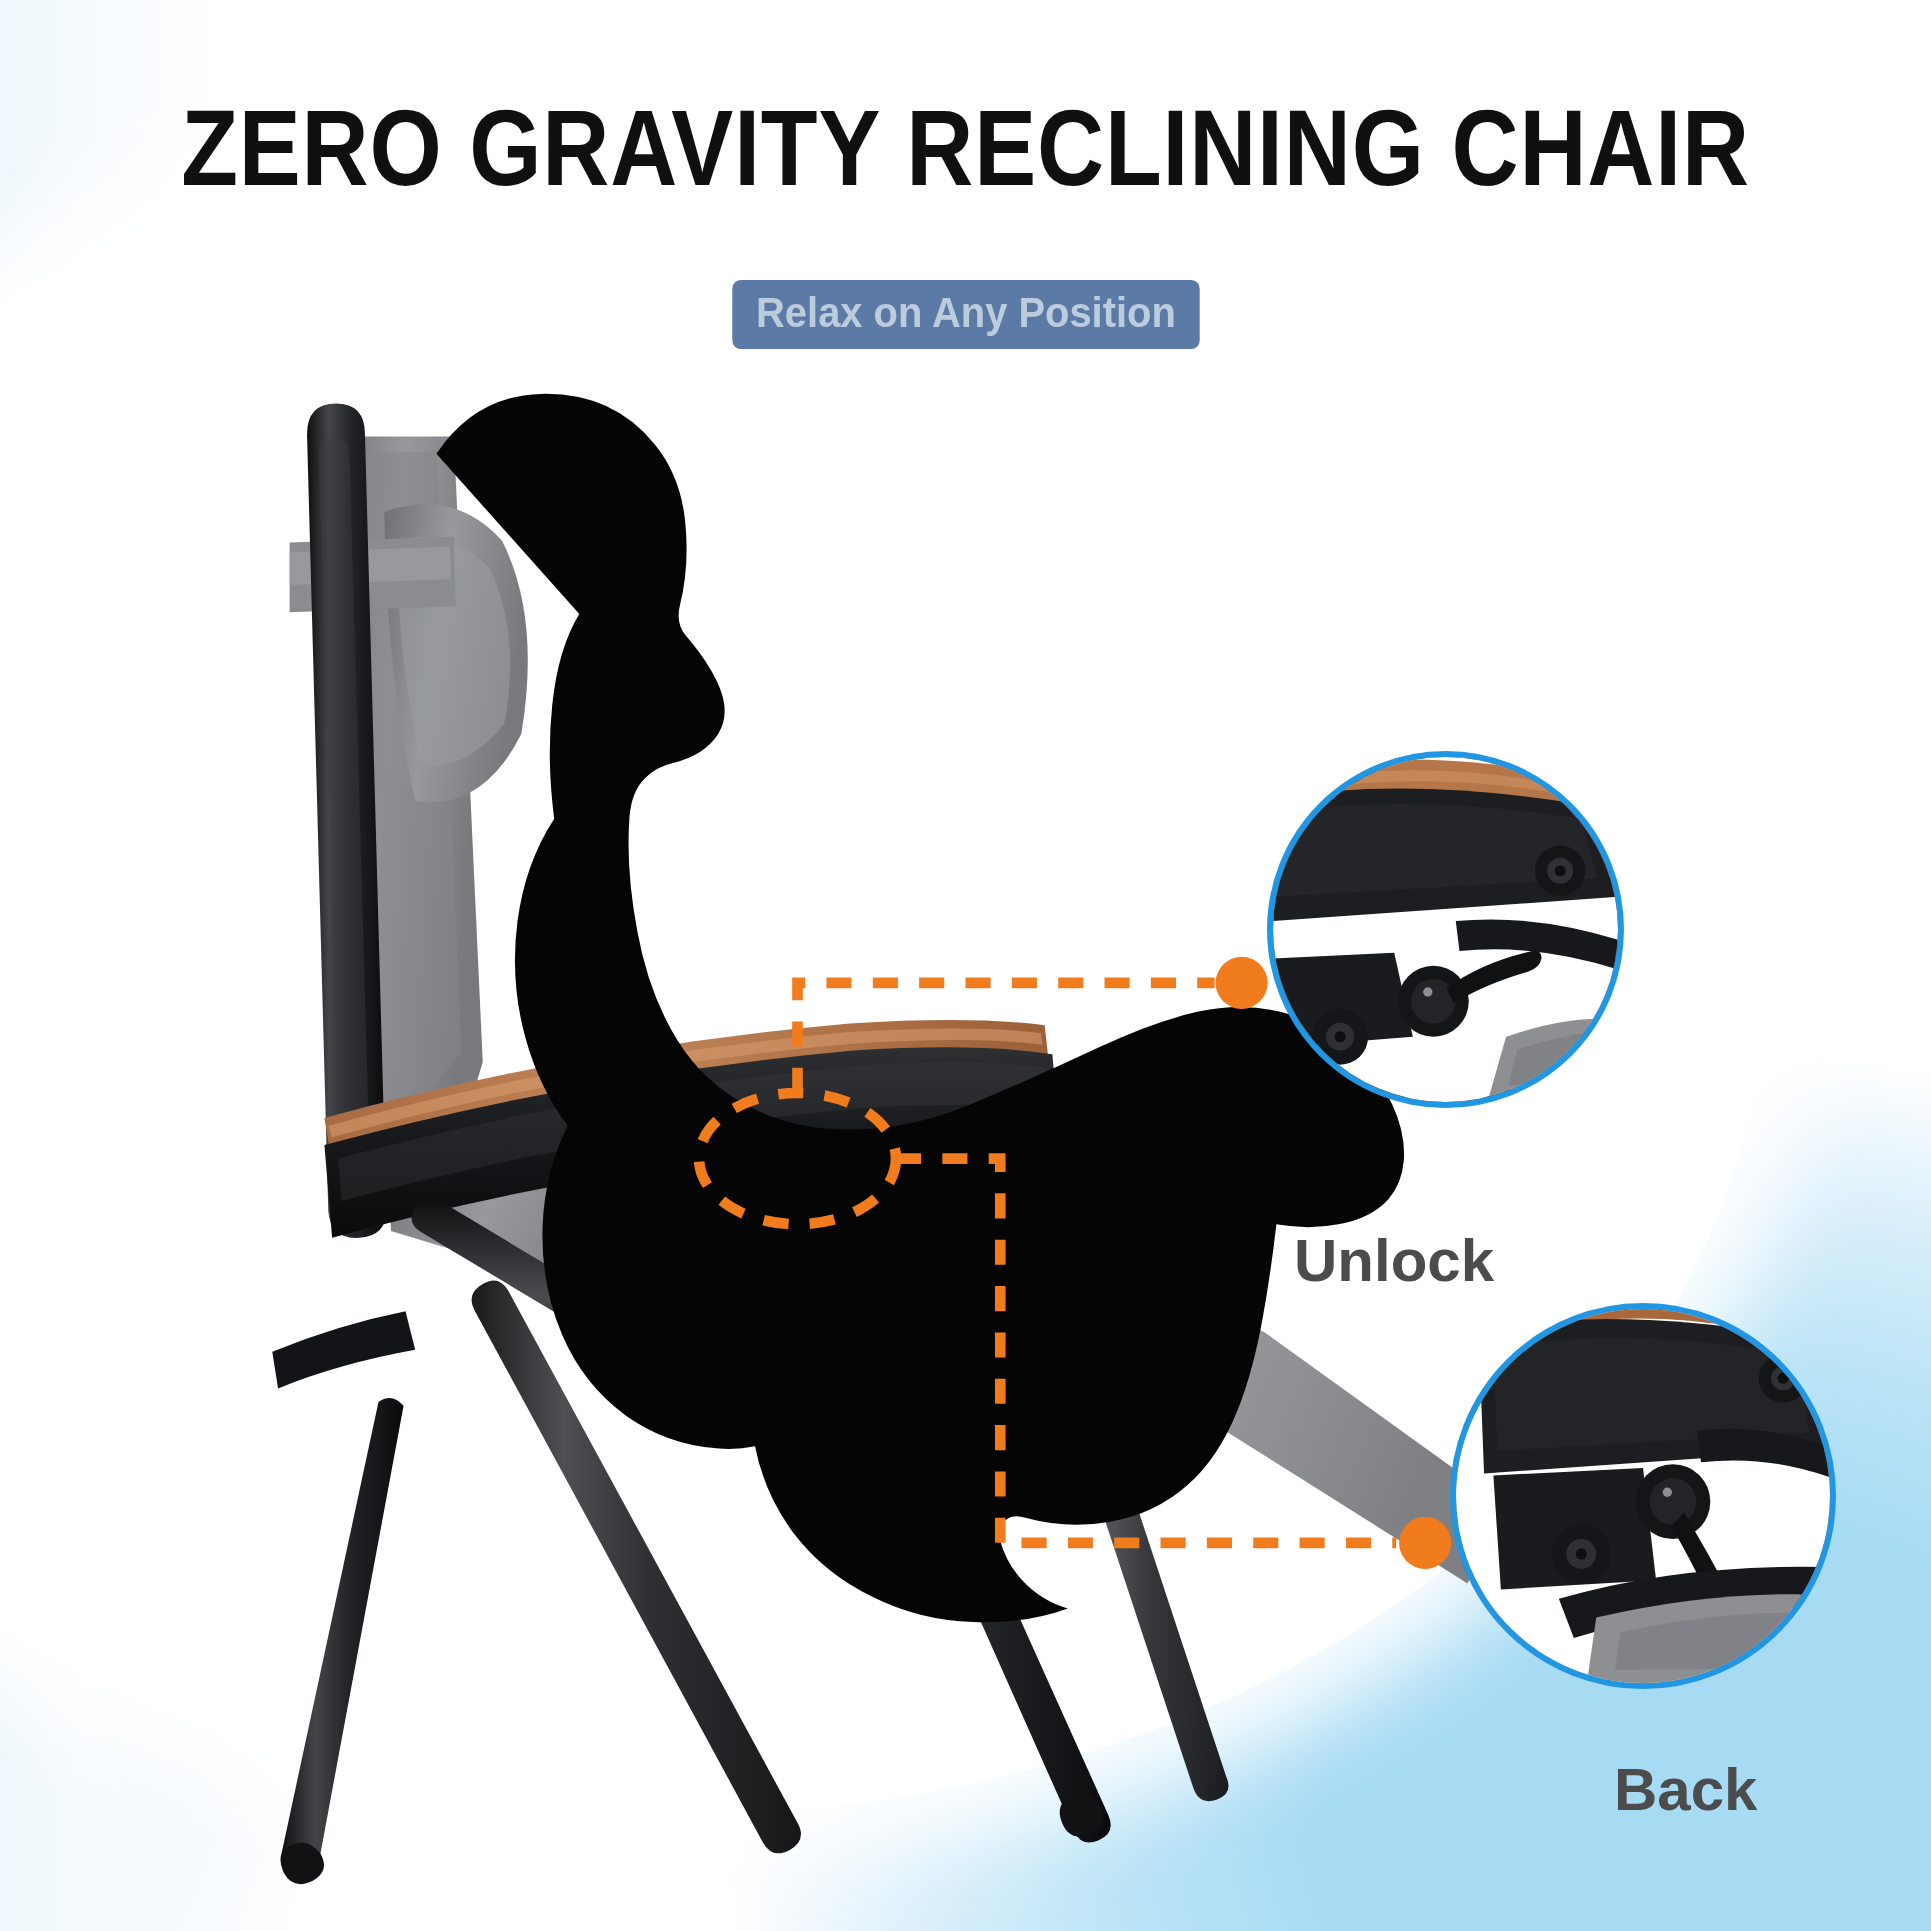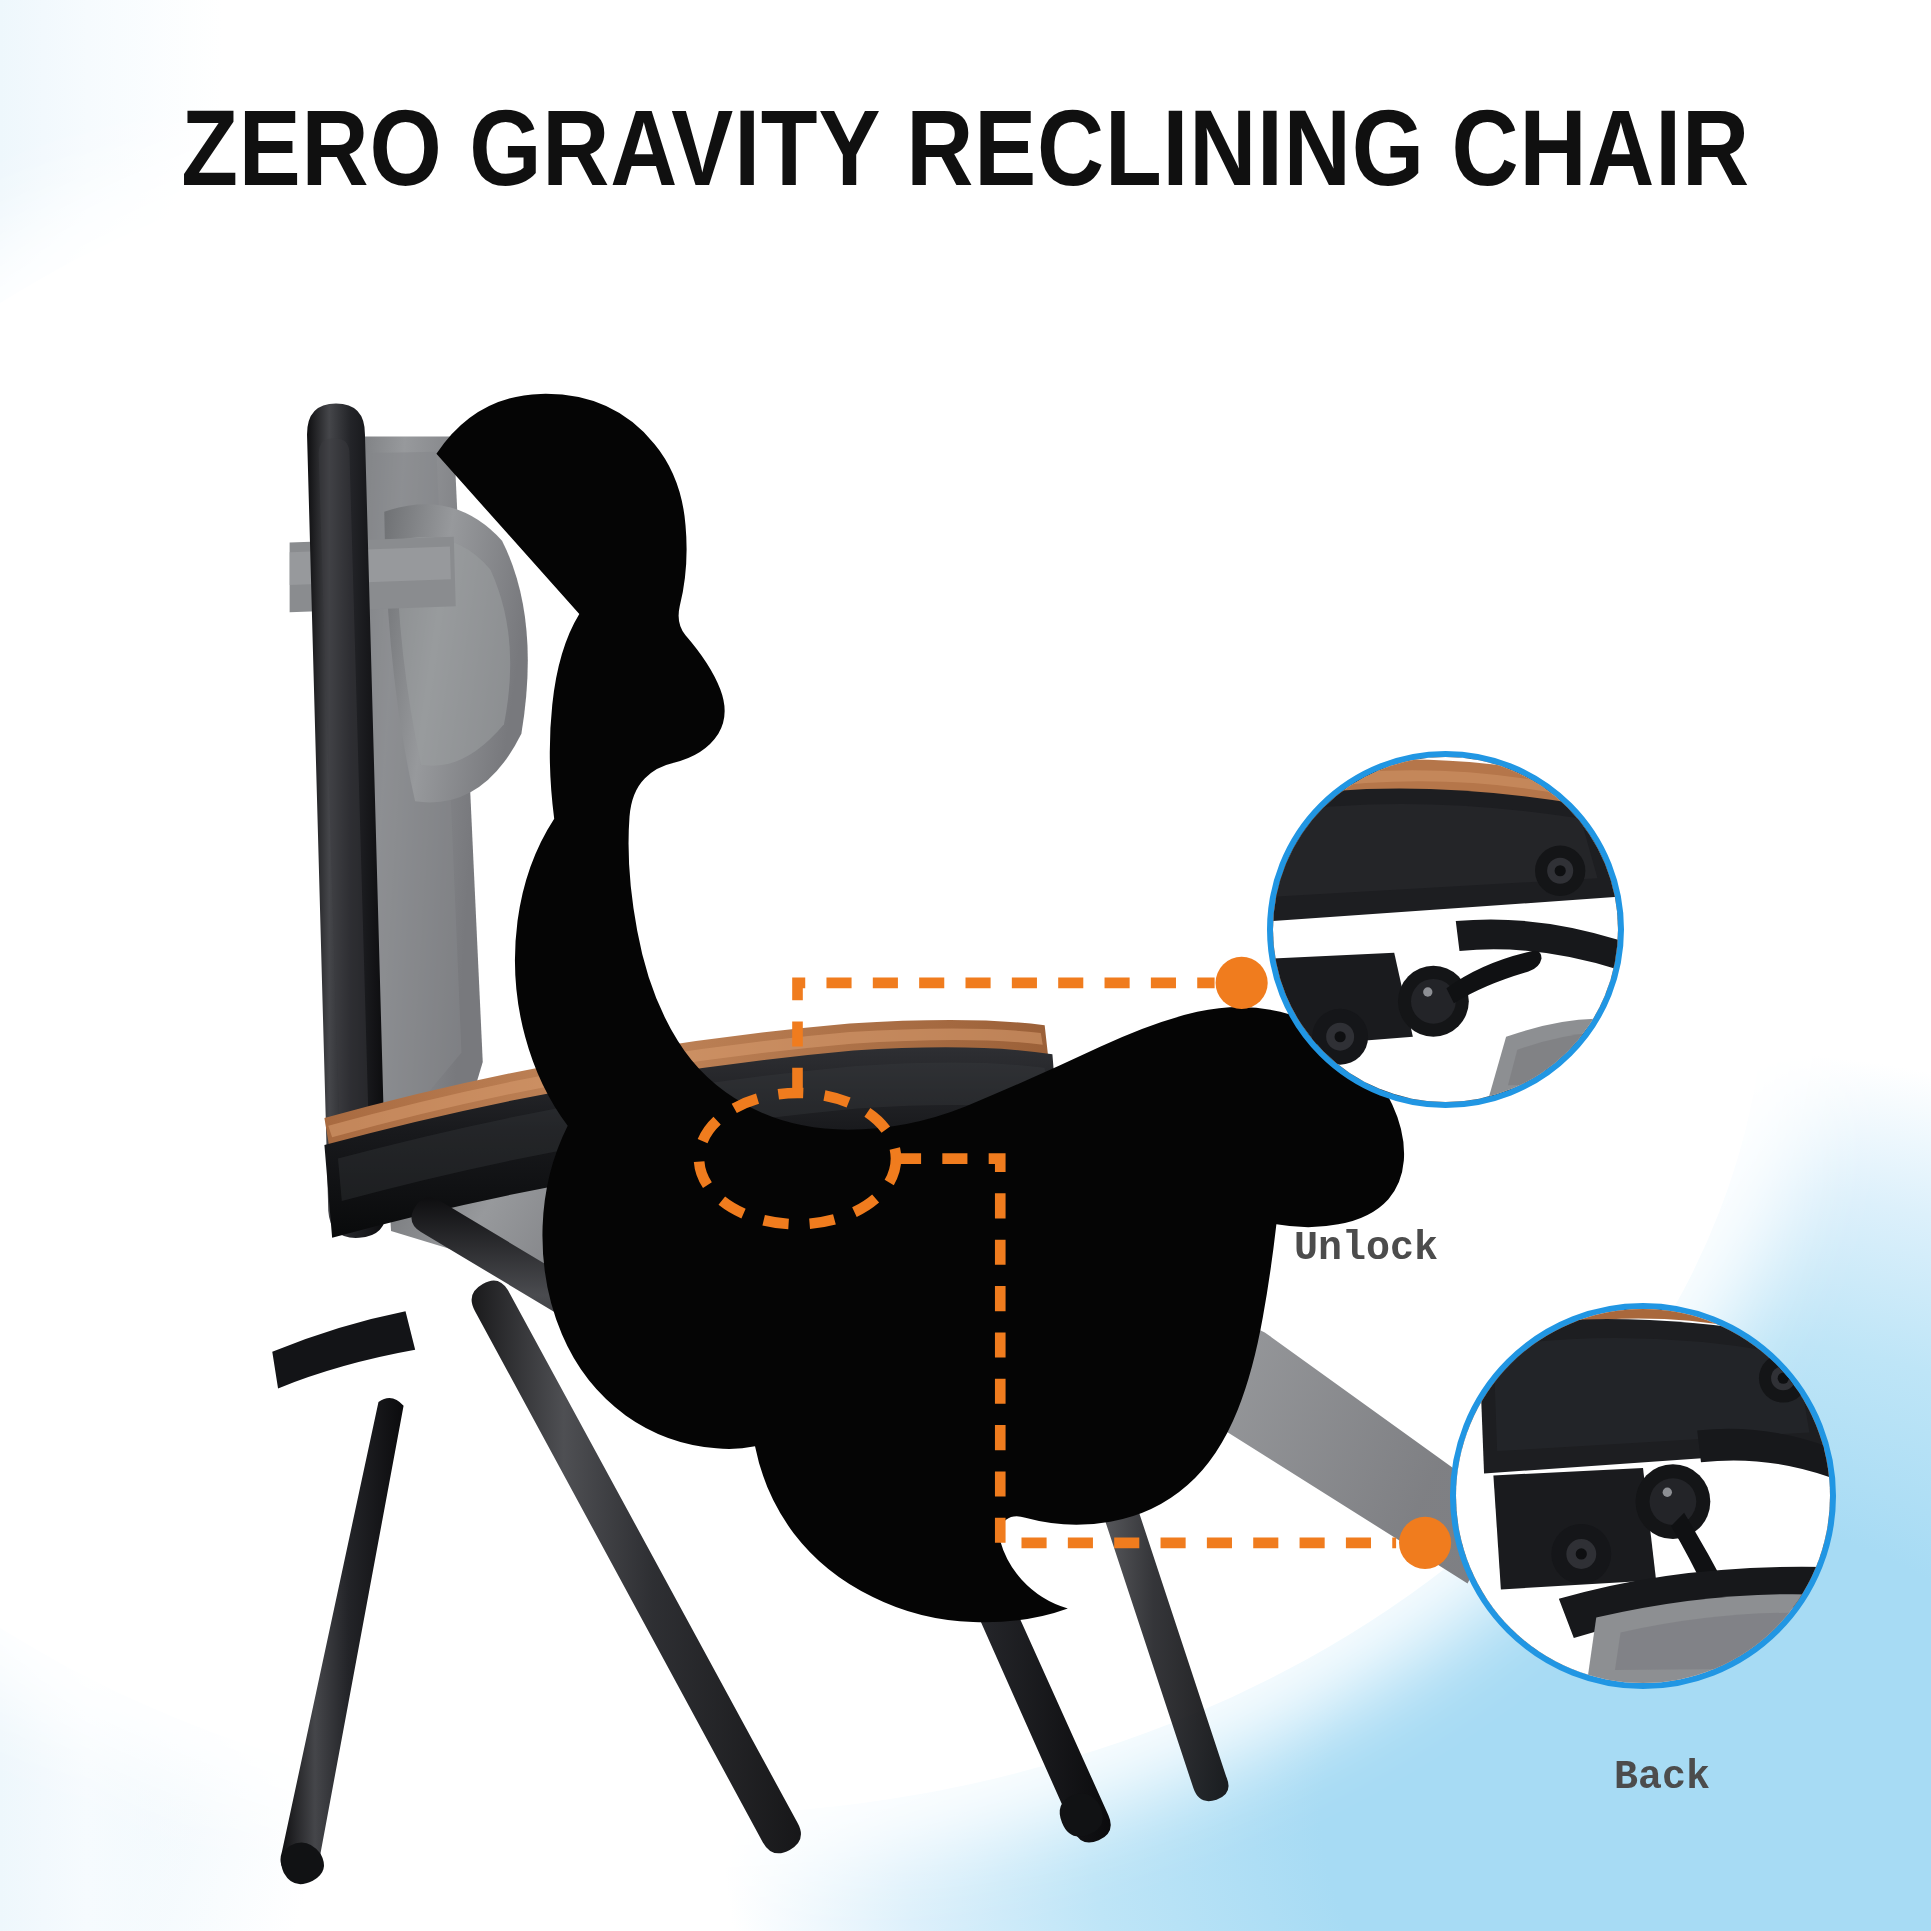--- a/index.html
+++ b/index.html
@@ -123,25 +123,24 @@
     background: #1b1b1b;
     box-sizing: border-box;
   }
   #callout-unlock { left: 1267px; top: 751px; width: 357px; height: 357px; }
   #callout-lock   { left: 1450px; top: 1303px; width: 386px; height: 386px; }
 
   .co-inner { position: absolute; inset: 0; }
 
   .co-label {
     position: absolute;
-    font-size: 40px;
+    font-size: 60px;
     font-weight: bold;
     color: #4c4c4c;
     white-space: nowrap;
-    font-family: Liberation Mono, monospace;
   }
   .co-label .hl {
     position: absolute;
     left: -11.6px;
     right: -11.6px;
     bottom: 7.7px;
     height: 33px;
     background: rgba(190,198,205,0.55);
     border-radius: 17.4px;
     z-index: -1;
@@ -434,16 +433,19 @@
       <path d="M176,346 Q292,320 400,326 L400,384 L170,386 Z" fill="#79797d" opacity="0.55"></path>
     </svg>
   </div>
   <div class="co-label" id="label-lock">
     <span class="hl"></span>
     <span>Back</span>
   </div>
 
   <div class="headline">ZERO GRAVITY RECLINING CHAIR</div>
 
+  <div class="subtitle-wrap">
+    <span class="subtitle-badge">Relax on Any Position</span>
+  </div>
 
 
 </div>
 
 
 </body></html>

